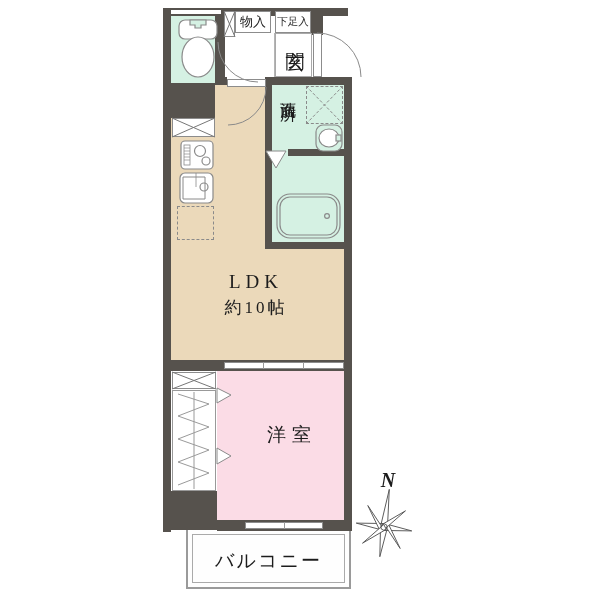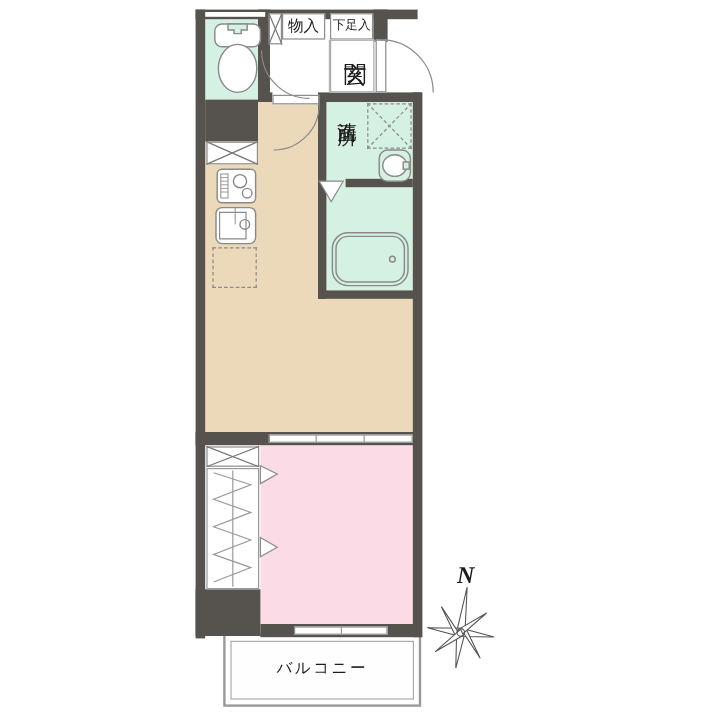--- a/index.html
+++ b/index.html
@@ -162,22 +162,25 @@
   <div class="abs lbl" style="left:235px;top:11px;width:36px;height:22px;line-height:22px;font-size:13px;"><span>物入</span></div>
 
   <div class="abs lbl" style="left:275px;top:11px;width:36px;height:18px;line-height:22px;font-size:10.5px;"><span>下足入</span></div>
 
   <div class="abs lbl vtext" style="left:282px;top:36px;font-size:19px;letter-spacing:2px;"><span>玄関</span></div>
 
   <div class="abs lbl vtext" style="left:277px;top:89px;font-size:16px;letter-spacing:2px;"><span>洗面所</span></div>
 
 
   <div class="abs lbl" style="left:196px;top:269px;width:120px;font-size:19px;line-height:26px;">
+    <div style="letter-spacing:5px;">LDK</div>
+    <div style="font-size:17px;letter-spacing:3px;">約10帖</div>
   </div>
 
   <div class="abs lbl" style="left:232px;top:421px;width:120px;font-size:19px;line-height:27px;">
+    <div style="letter-spacing:6px;">洋室</div>
   </div>
 
-  <div class="abs lbl" style="left:186px;top:548px;width:165px;font-size:13px;letter-spacing:2px;"><span>バルコニー</span></div>
+  <div class="abs lbl" style="left:186px;top:548px;width:165px;font-size:19px;letter-spacing:2px;"><span>バルコニー</span></div>
 
   <div class="abs lbl" style="left:374px;top:469px;width:28px;font-size:20px;font-weight:bold;font-style:italic;"><span>N</span></div>
 
 </div>
 
 </body></html>

